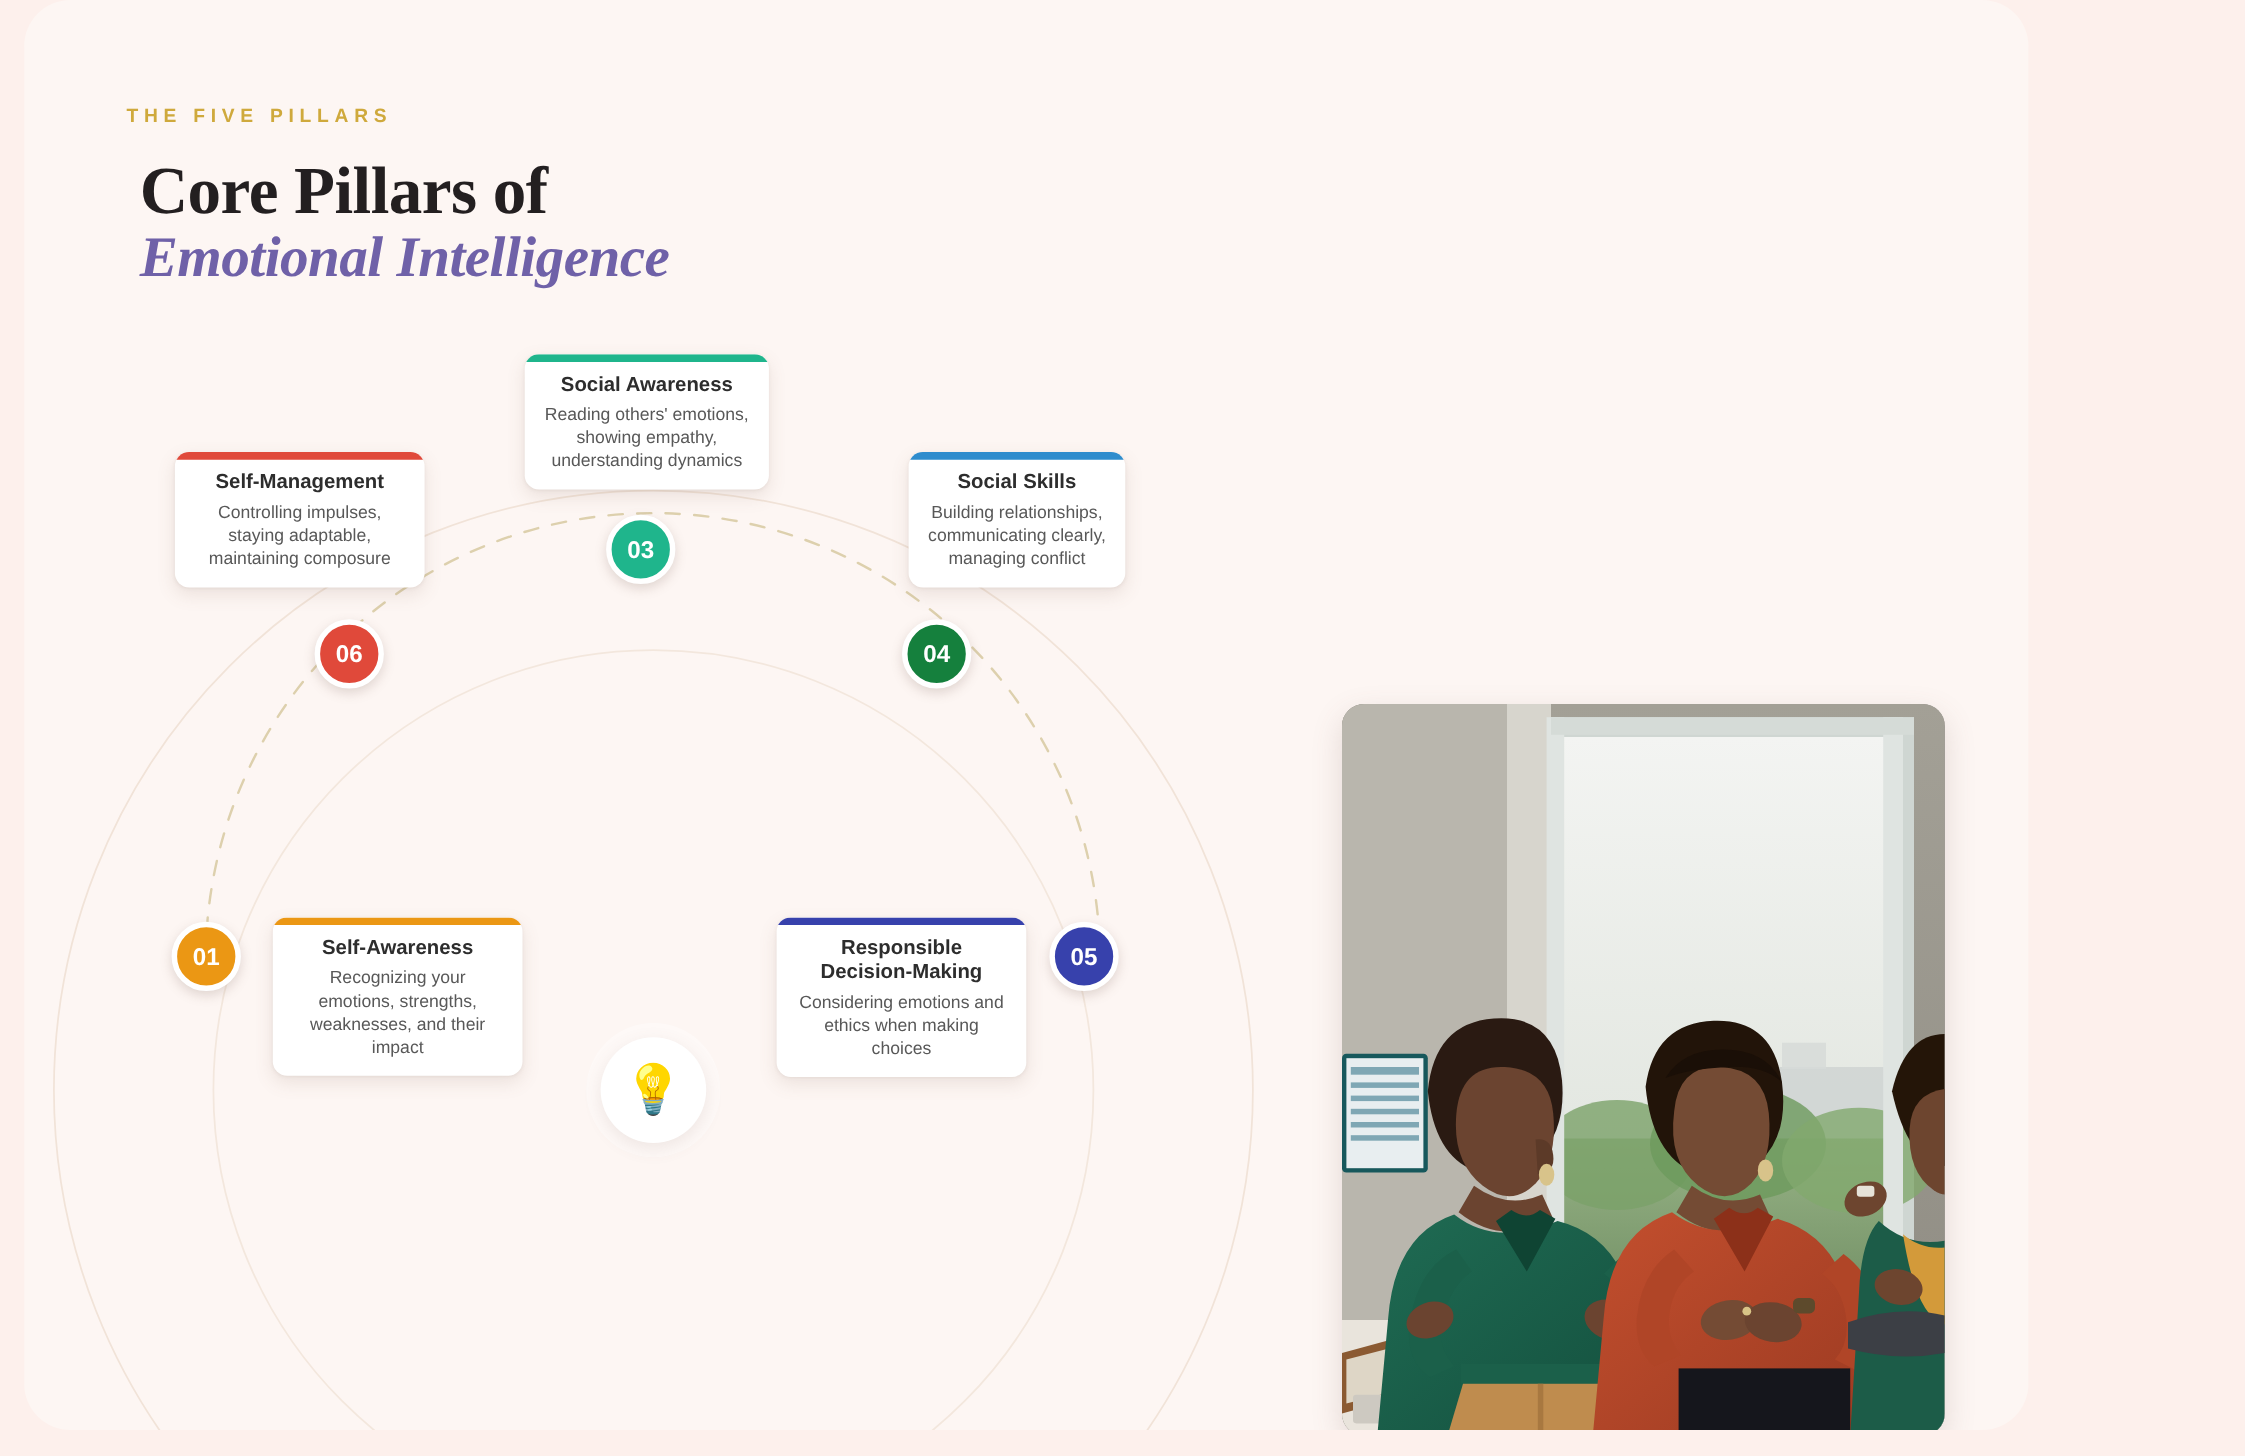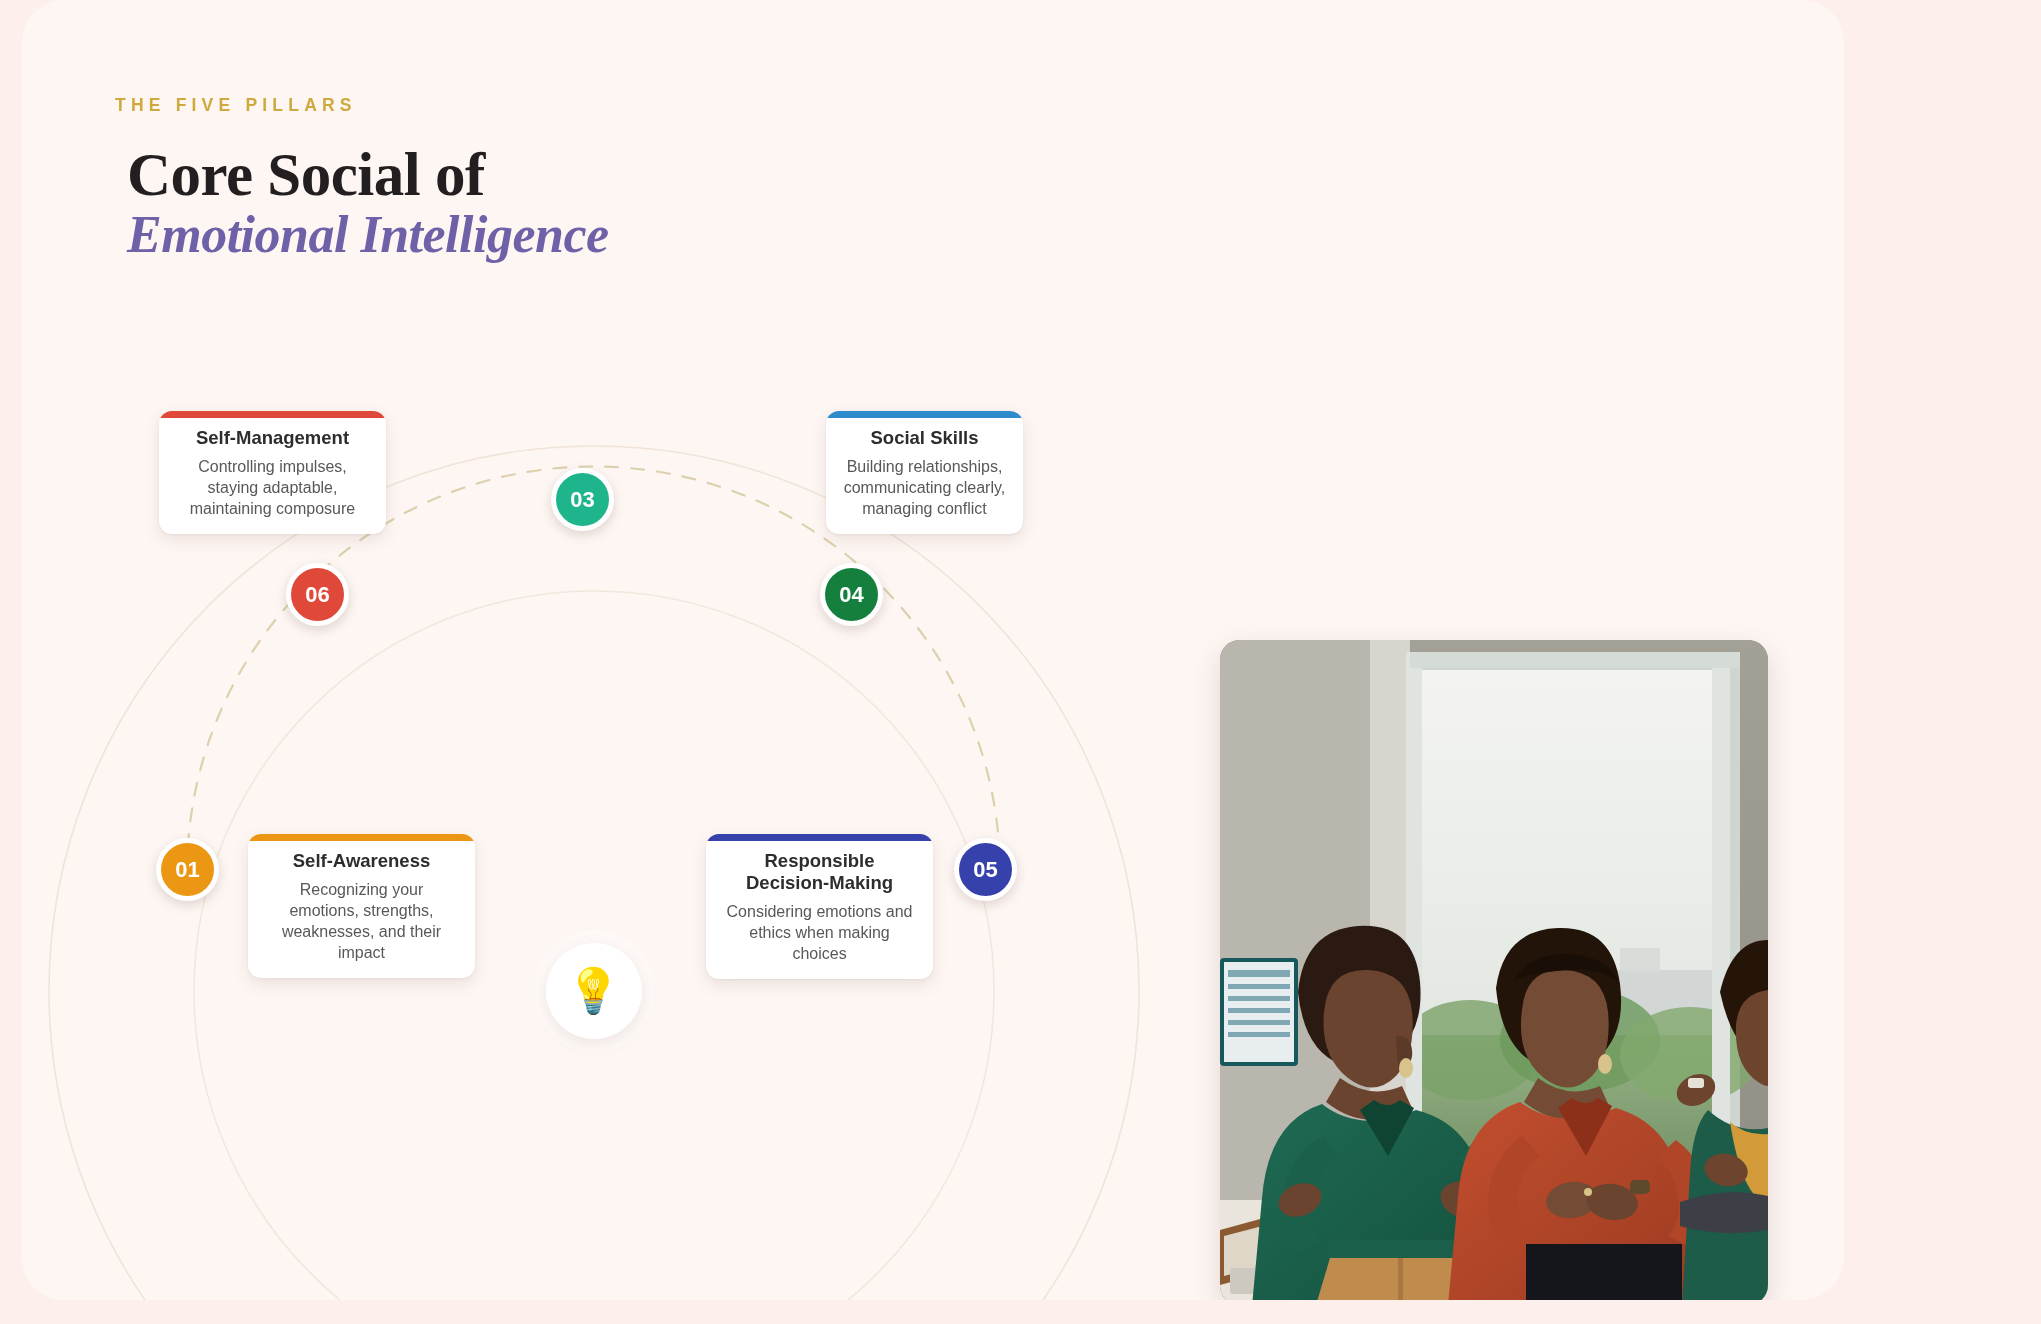--- a/index.html
+++ b/index.html
@@ -172,29 +172,34 @@
 
 <div class="slide">
 
   <svg class="rings" viewBox="0 0 1822 1300" width="1822" height="1300">
     <circle cx="572" cy="991" r="545" fill="none" stroke="#f1e3d8" stroke-width="1.6"></circle>
     <circle cx="572" cy="991" r="400" fill="none" stroke="#f3e7dd" stroke-width="1.6"></circle>
     <path d="M 165 873 A 405 405 0 0 1 978 873" fill="none" stroke="#ddd0ad" stroke-width="2.2" stroke-dasharray="13 13" stroke-linecap="round"></path>
   </svg>
 
   <div class="eyebrow">THE FIVE PILLARS</div>
-  <div class="title-1">Core Social of</div>
+  <div class="title-1">Core Pillars of</div>
   <div class="title-2">Emotional Intelligence</div>
 
   <div class="card" id="card-self-management">
     <div class="topbar" style="background-color: rgb(224, 73, 58);"></div>
     <div class="card-title">Self-Management</div>
     <div class="card-desc">Controlling impulses, staying adaptable, maintaining composure</div>
   </div>
 
+  <div class="card" id="card-social-awareness">
+    <div class="topbar" style="background-color: rgb(31, 181, 140);"></div>
+    <div class="card-title">Social Awareness</div>
+    <div class="card-desc">Reading others' emotions, showing empathy, understanding dynamics</div>
+  </div>
 
   <div class="card" id="card-social-skills">
     <div class="topbar" style="background-color: rgb(46, 140, 205);"></div>
     <div class="card-title">Social Skills</div>
     <div class="card-desc">Building relationships, communicating clearly, managing conflict</div>
   </div>
 
   <div class="card" id="card-self-awareness">
     <div class="topbar" style="background-color: rgb(235, 151, 20);"></div>
     <div class="card-title">Self-Awareness</div>

